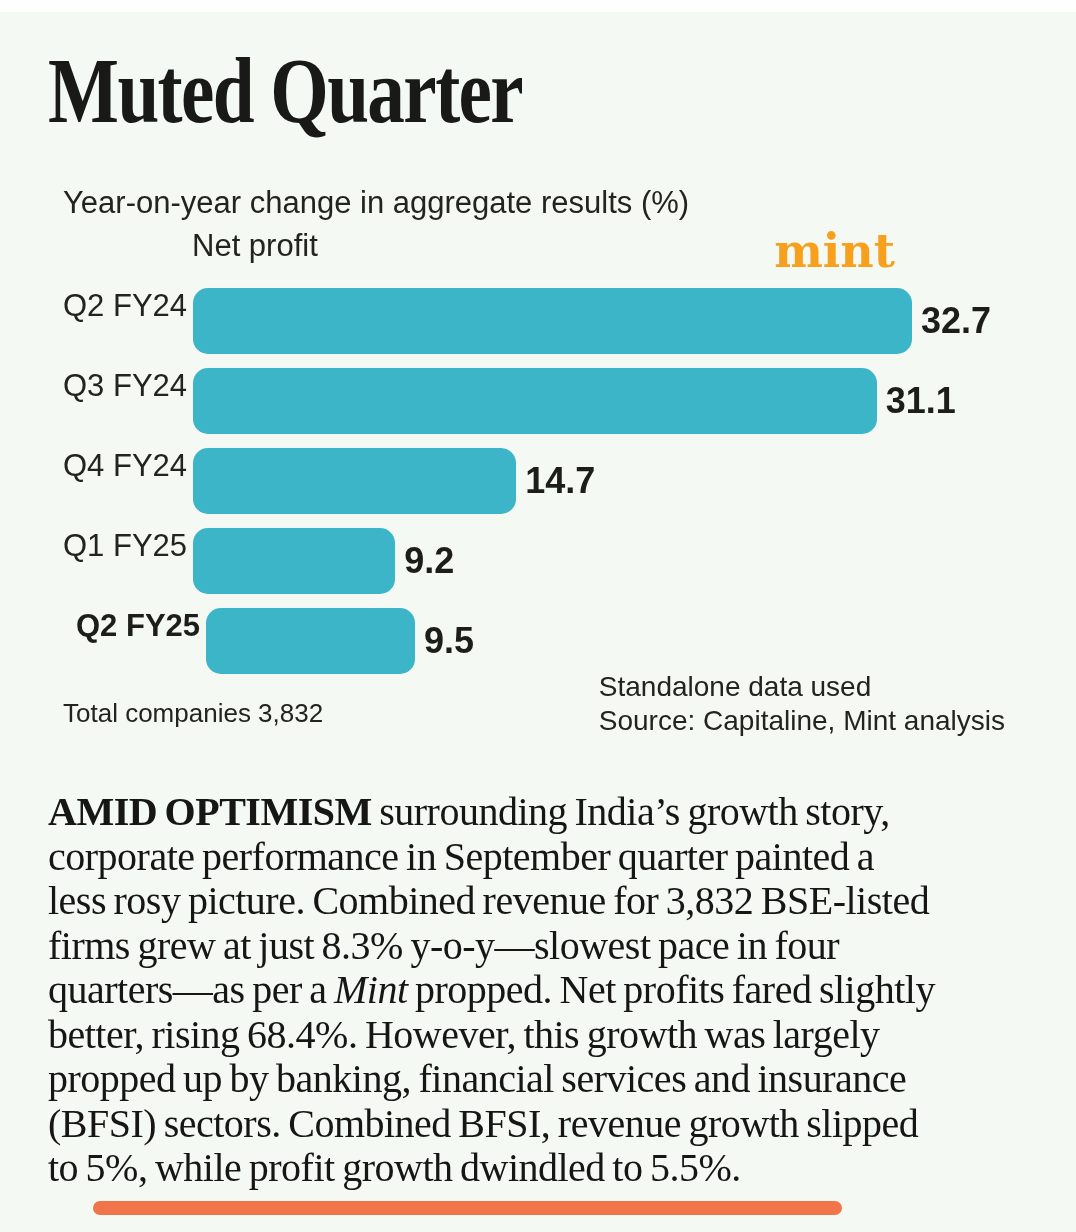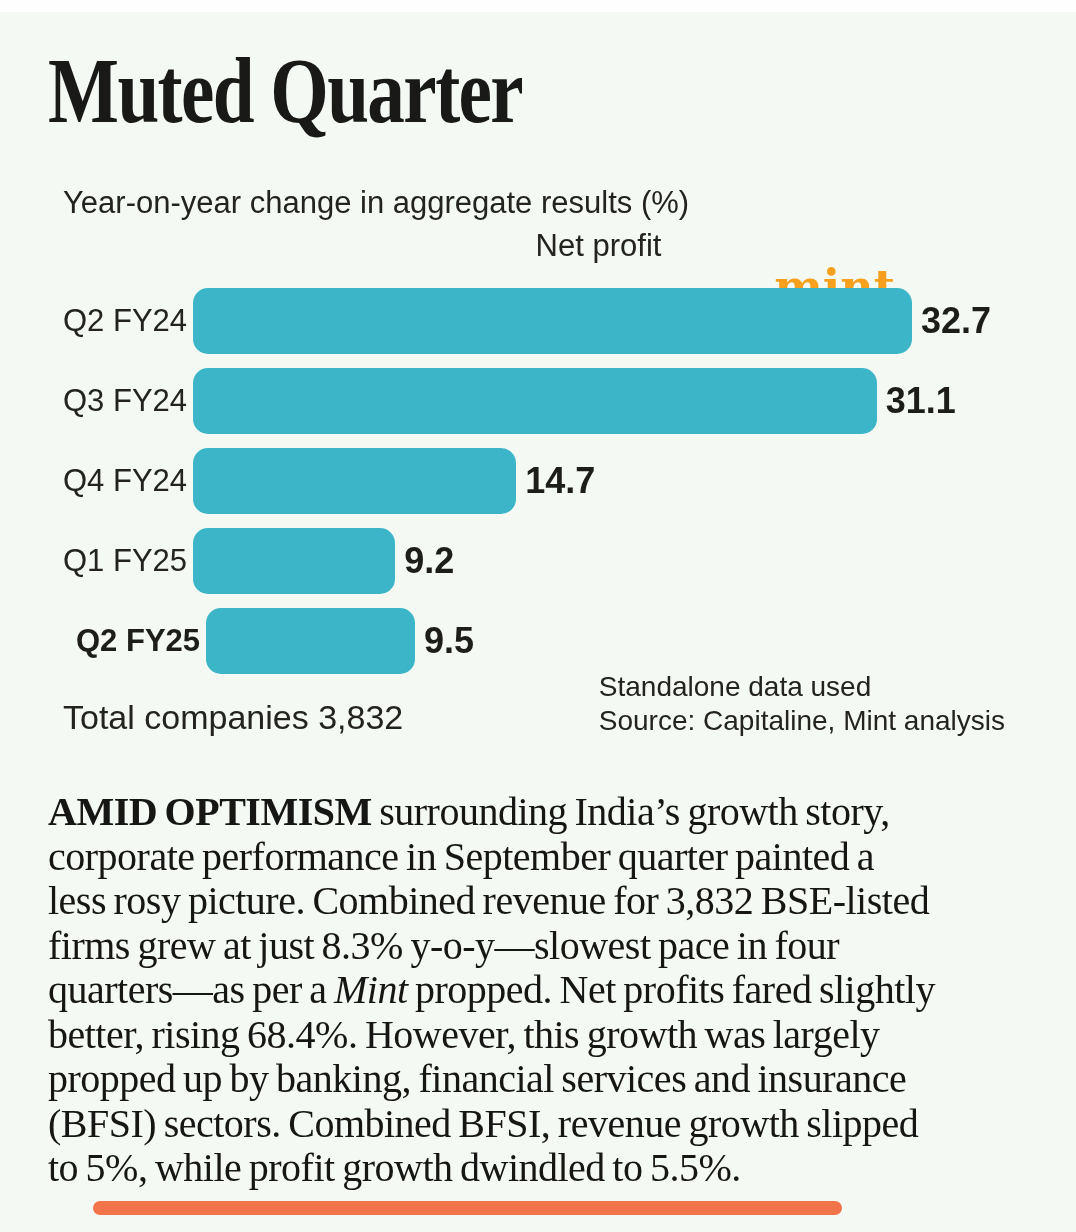--- a/index.html
+++ b/index.html
@@ -34,50 +34,49 @@
 
   
   .chart-subtitle {
     margin:46px 0 0 15px;
     font-size:31px;
     line-height:34px;
     color:#24241f;
   }
   .chart-header {
     display:flex;
-    align-items:center;
+    align-items:flex-start;
     margin:8px 0 0 15px;
     height:48px;
-    flex-direction:column;
   }
   .series-label {
     margin-left:129px;
     font-size:31px;
     line-height:36px;
     color:#24241f;
   }
   .brand {
     margin-left:auto;
     margin-right:110px;
     font-family:"DejaVu Serif", serif;
     font-weight:700;
     font-size:46px;
     line-height:46px;
     letter-spacing:0px;
   }
   .rows { margin:12px 0 0 15px; }
-  .row { display:flex; align-items:center; height:66px; margin-bottom:14px; }
+  .row { display:flex; height:66px; margin-bottom:14px; }
   .row-label { width:130px; font-size:31px; color:#24241f; flex:0 0 130px; }
   .row-label.strong { font-weight:700; color:#1d1d1a;margin-left:13px; }
   .bar-area { display:flex; align-items:center; flex:1 1 auto; height:66px; }
   .bar { height:66px; border-radius:15px; }
   .bar-value { margin-left:9px; font-weight:700; font-size:36px; color:#1d1d1a; white-space:nowrap; }
 
   .footnotes { display:flex; align-items:flex-start; margin:-18px 0 0 15px; }
-  .footnote-left { margin-top:28px; font-size:34px; color:#24241f; }
+  .footnote-left { margin-top:28px; font-size:26px; color:#24241f; }
   .footnote-right { margin-left:auto; font-size:28px; line-height:34px; color:#24241f; }
 
   
   .article {
     margin-top:52px;
     font-family:"Liberation Serif", serif;
     color:#161614;
   }
   .a-line {
     font-size:40px;

